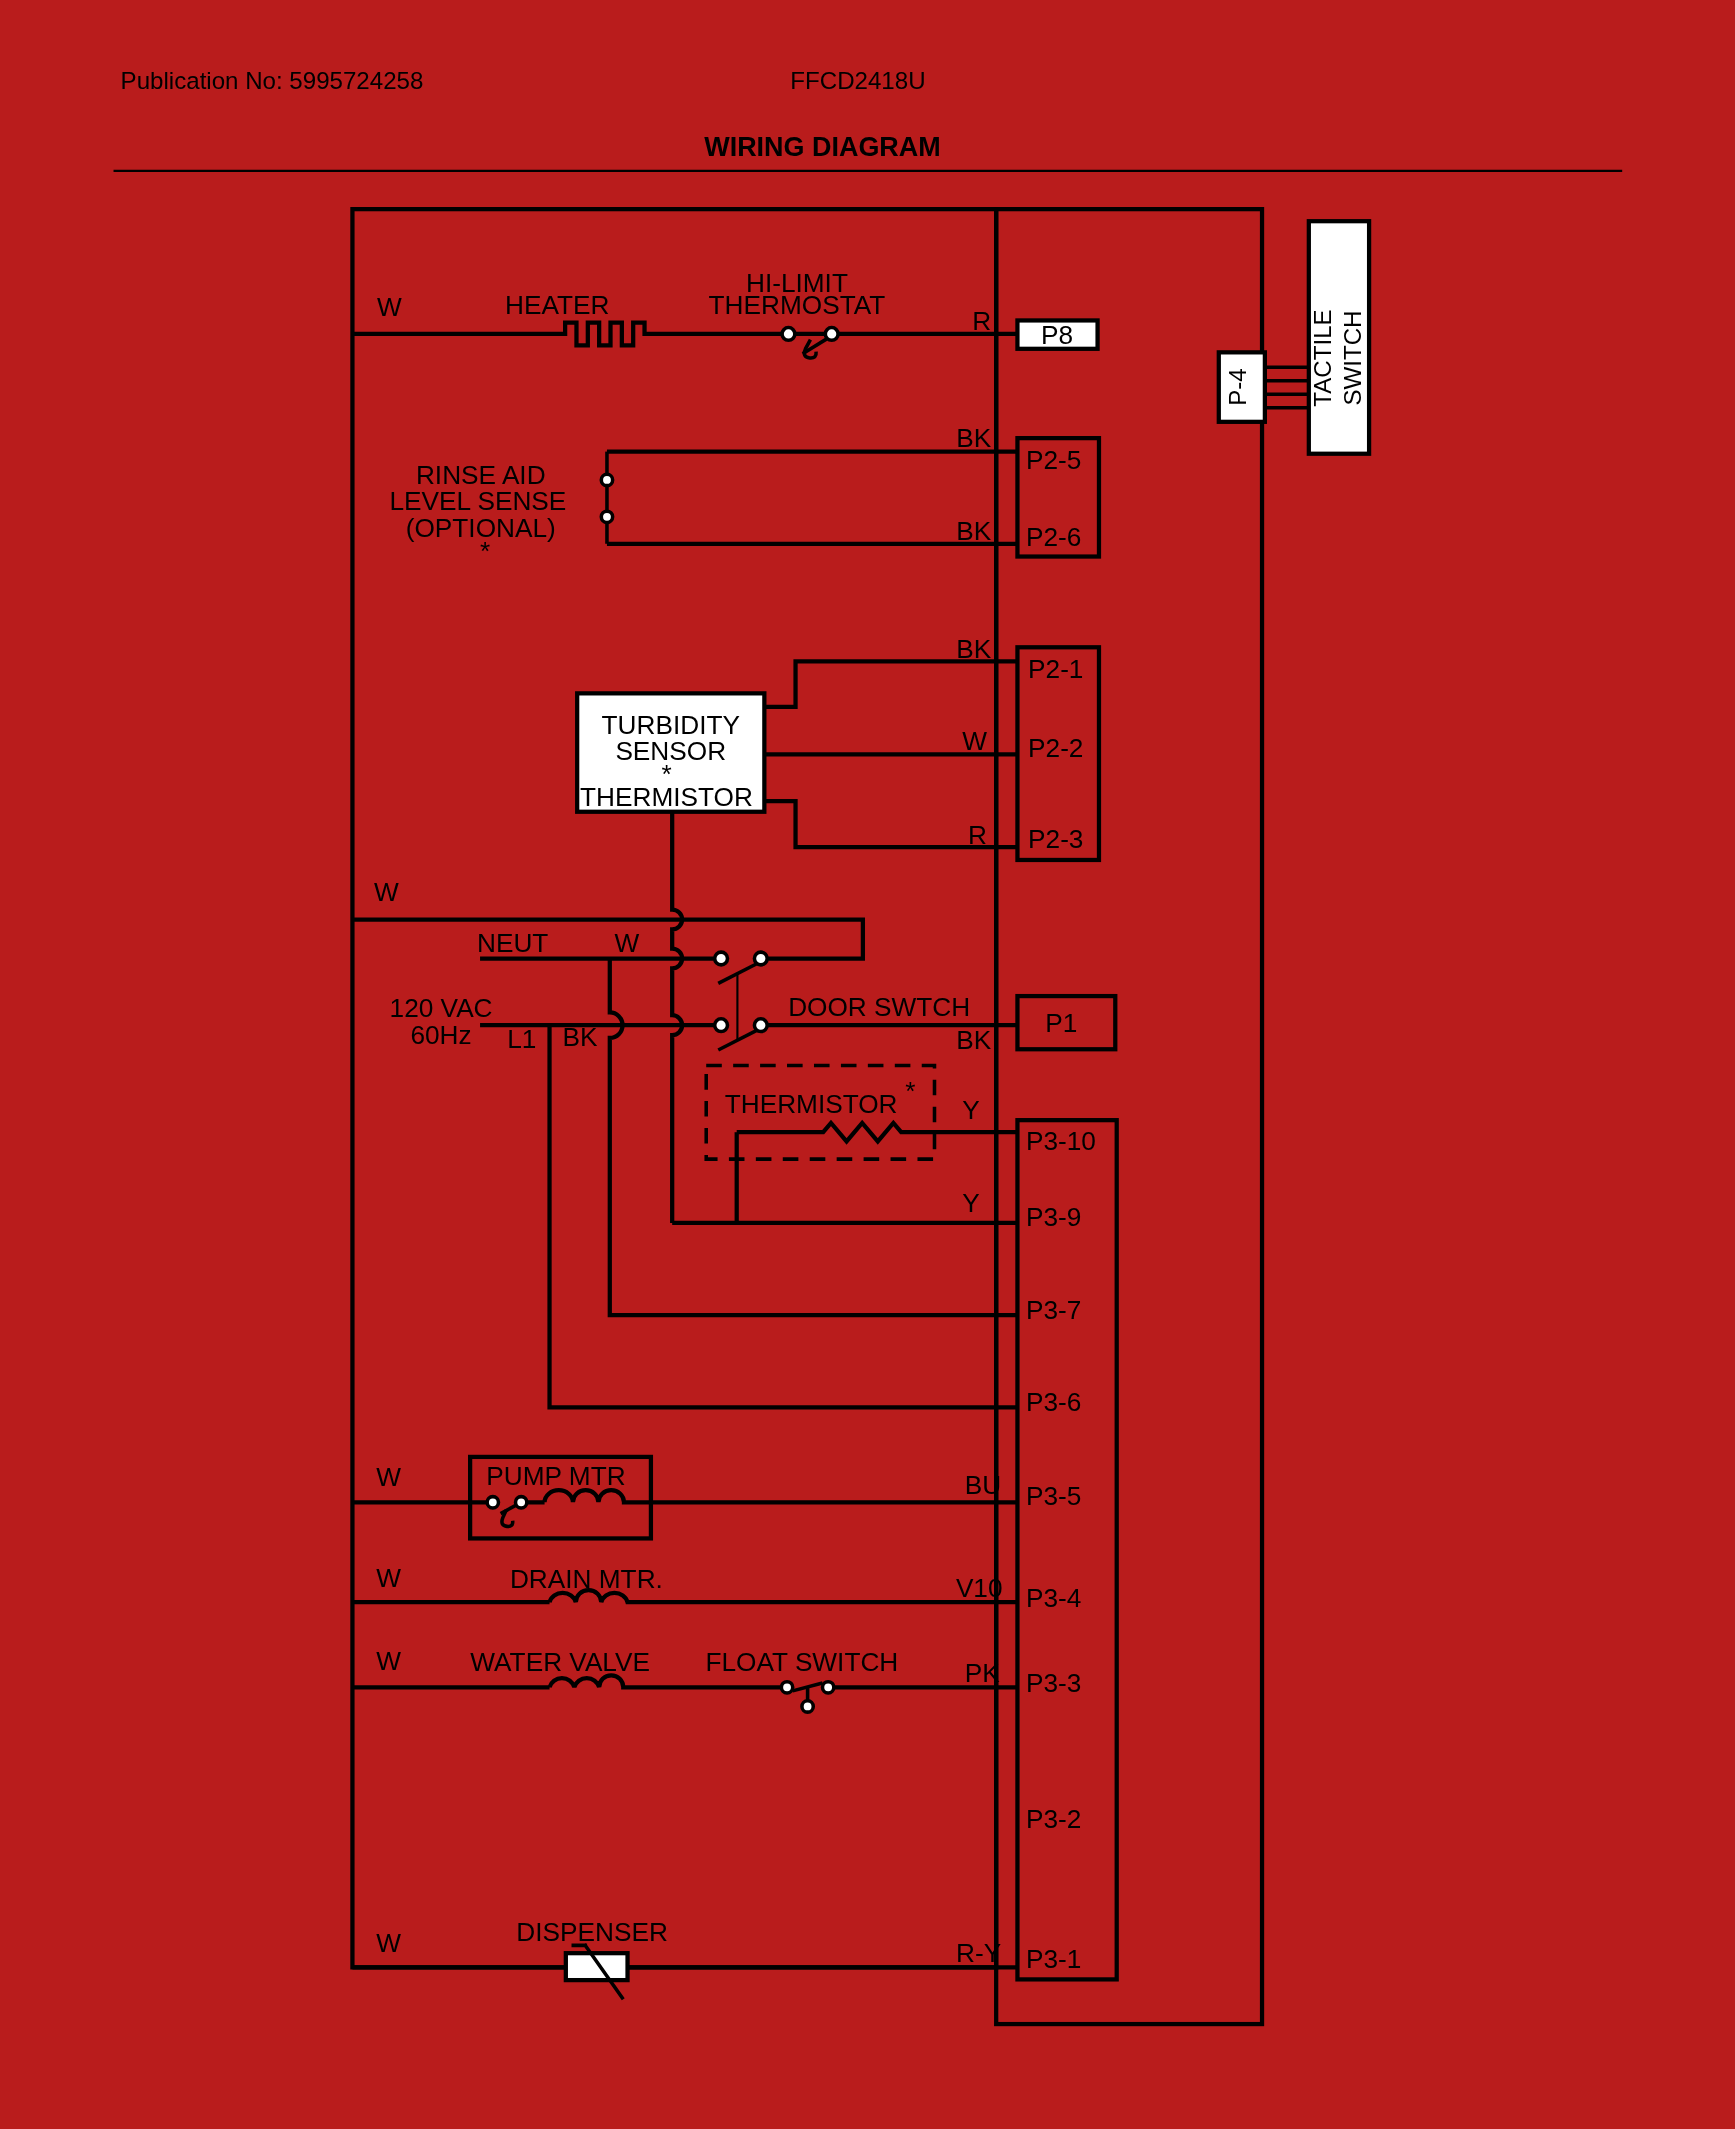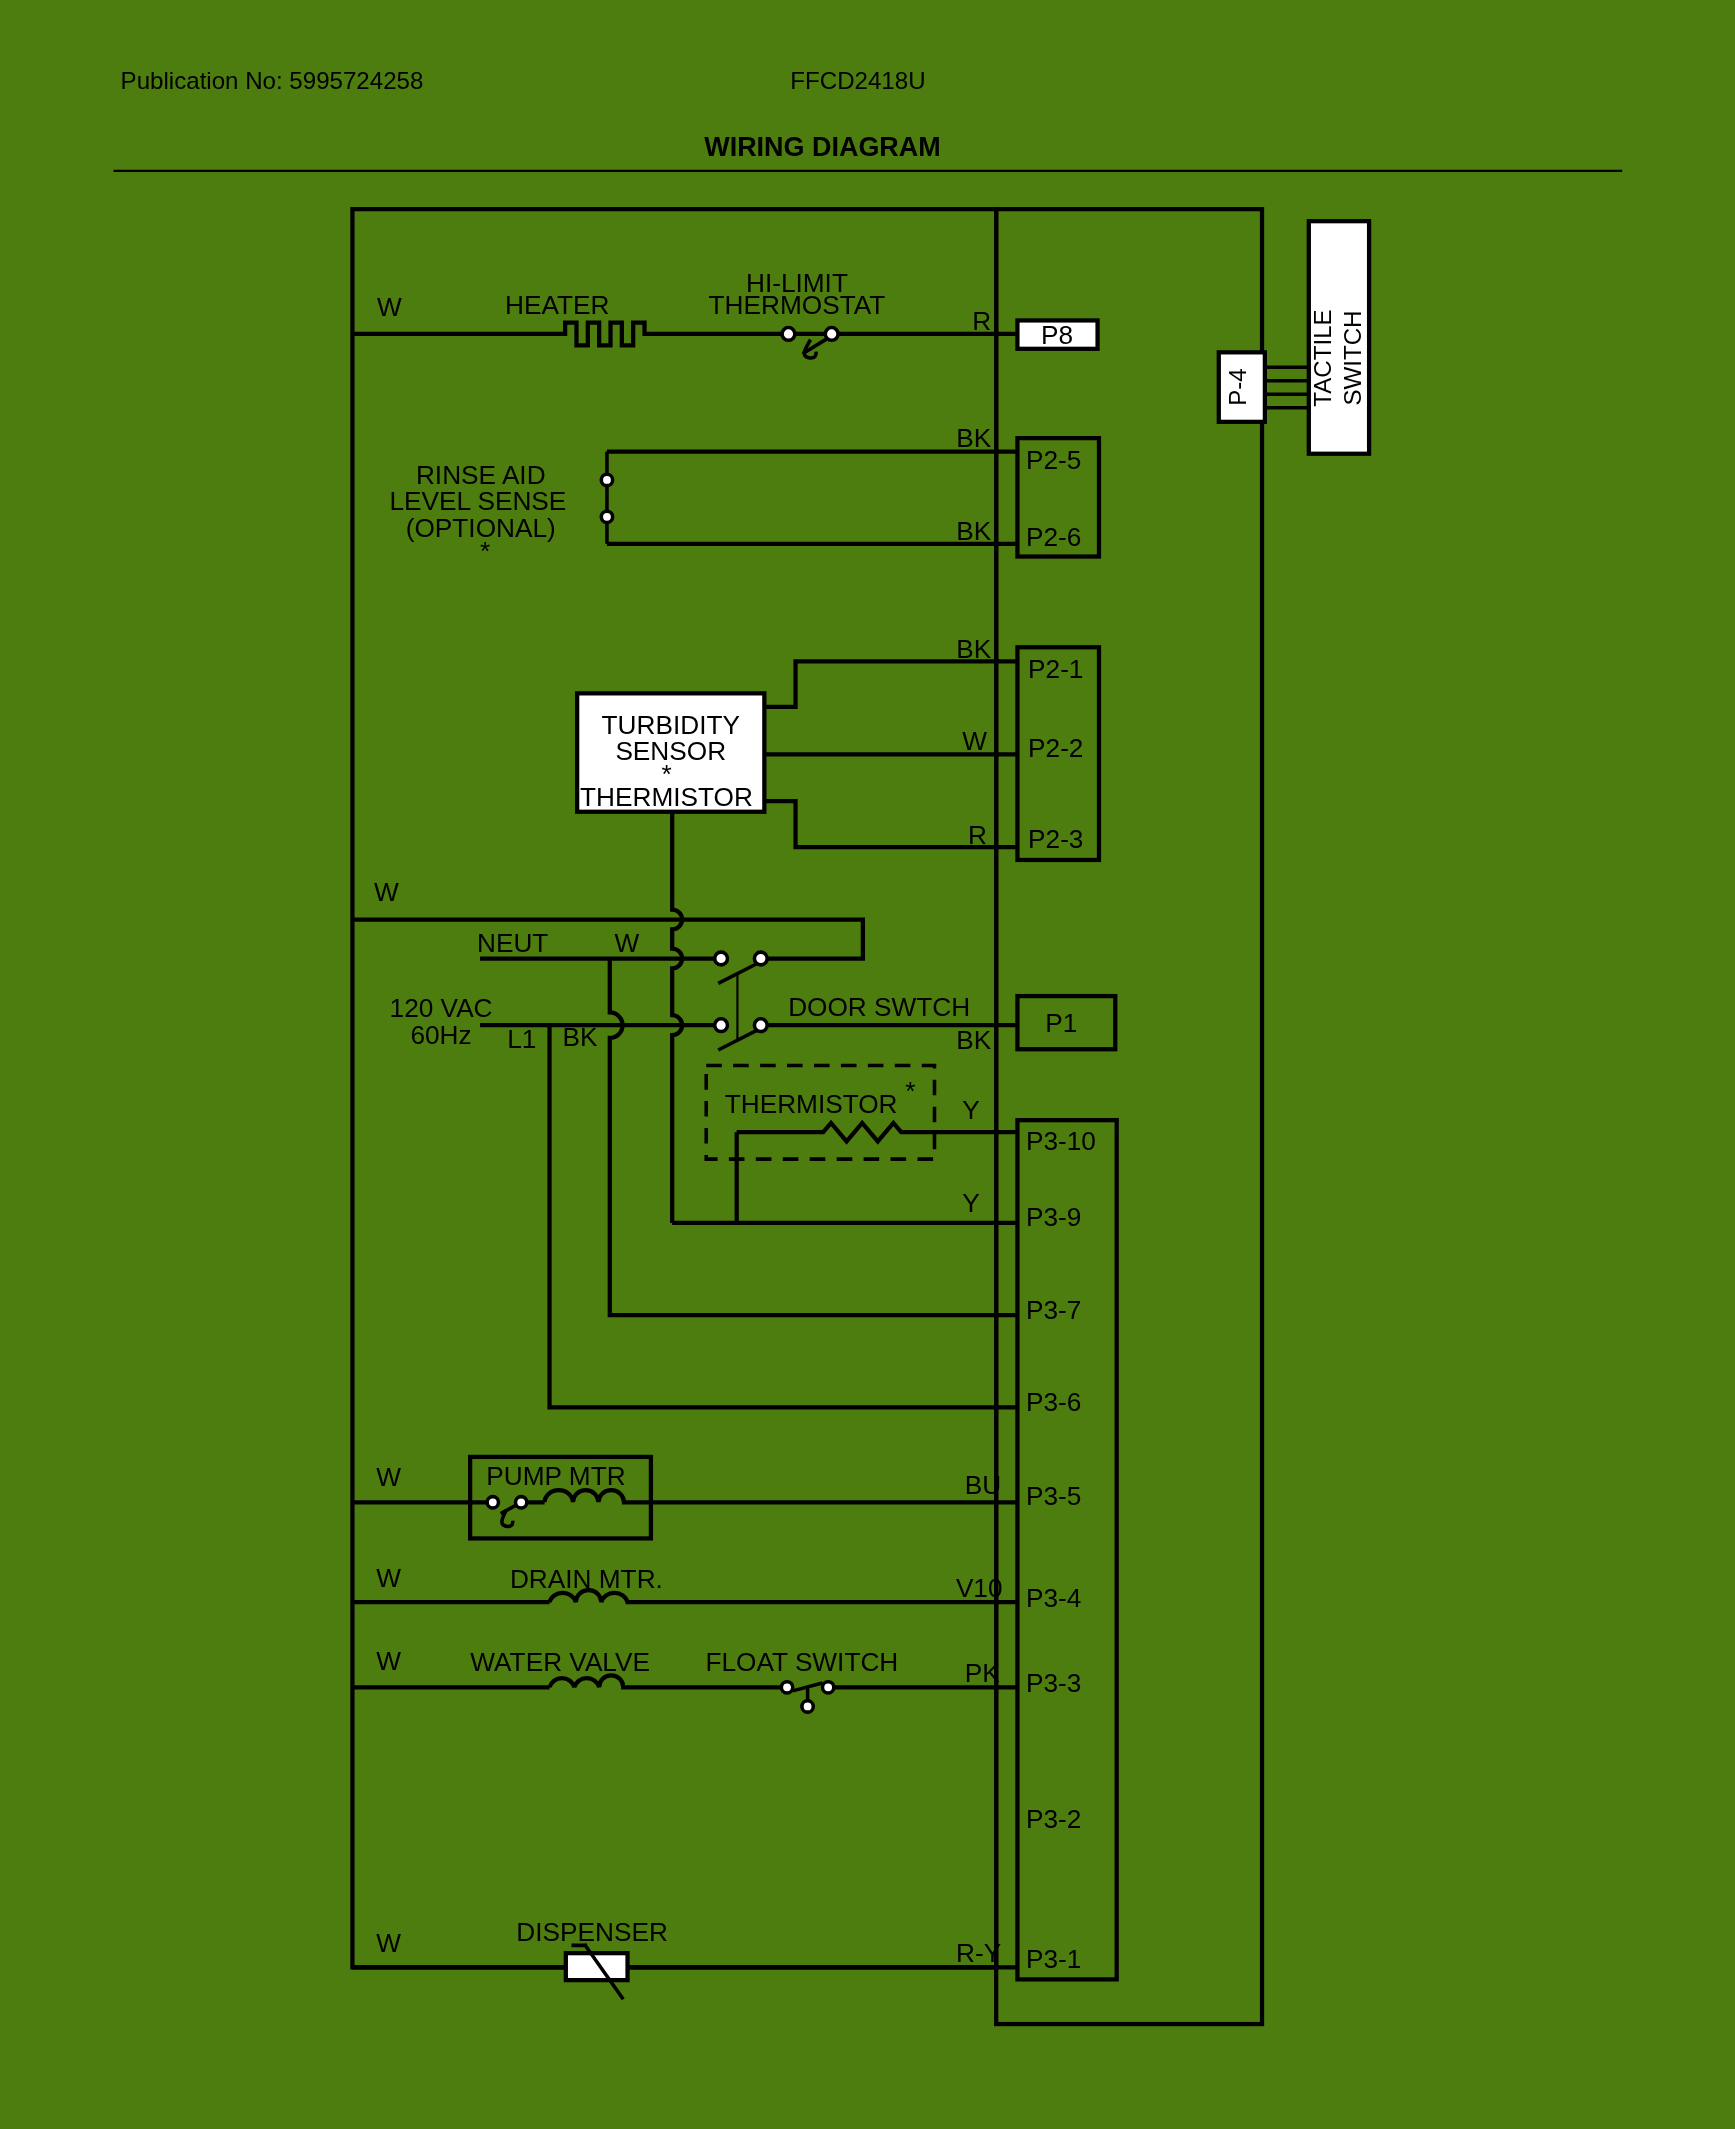--- a/index.html
+++ b/index.html
@@ -1,16 +1,16 @@
 <!DOCTYPE html>
 <html style="font-size:11.3px"><head>
 <meta charset="utf-8">
 <style>
   html,body{margin:0;padding:0;background:#ffffff;}
-  .page{position:relative;width:1735px;height:2129px;background:#4d7c0f;overflow:hidden;}
+  .page{position:relative;width:1735px;height:2129px;background:#b91c1c;overflow:hidden;}
   svg{position:absolute;left:0;top:0;}
   text{font-family:"Liberation Sans",sans-serif;fill:#000000;}
   .hdr{font-size:34px;}
   .ttl{font-size:38px;font-weight:bold;}
   .lbl{font-size:37px;}
   .conn{font-size:37px;}
   .rot{font-size:34px;}
   .wire{stroke:#000;stroke-width:6;fill:none;}
   .wire5{stroke:#000;stroke-width:5;fill:none;}
   .thin{stroke:#000;stroke-width:3;fill:none;}

